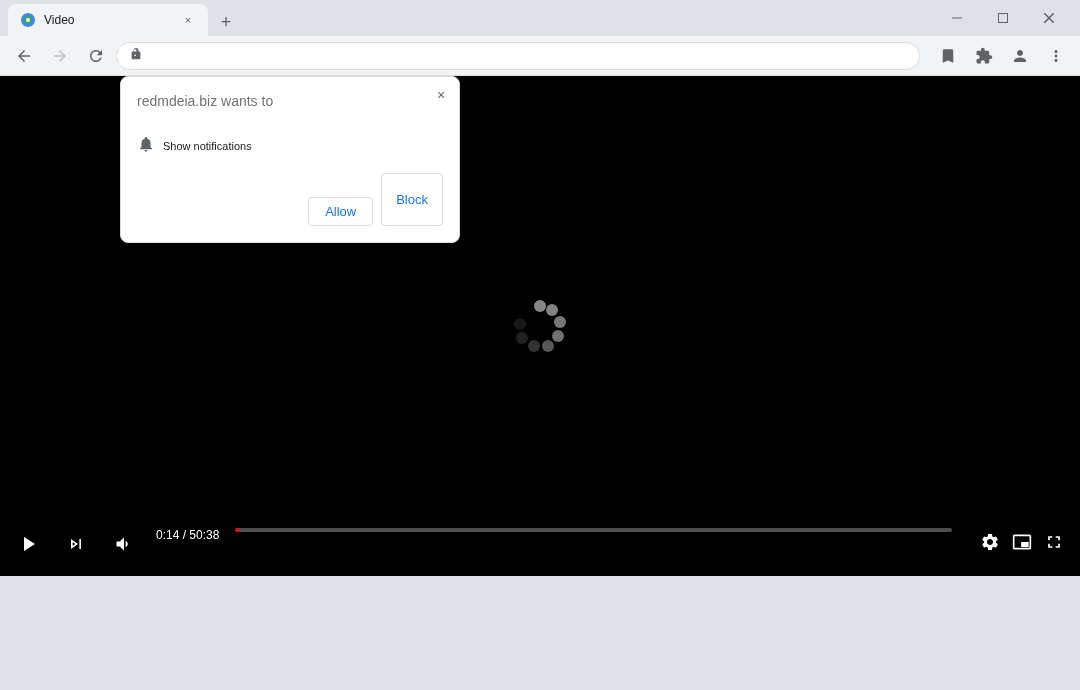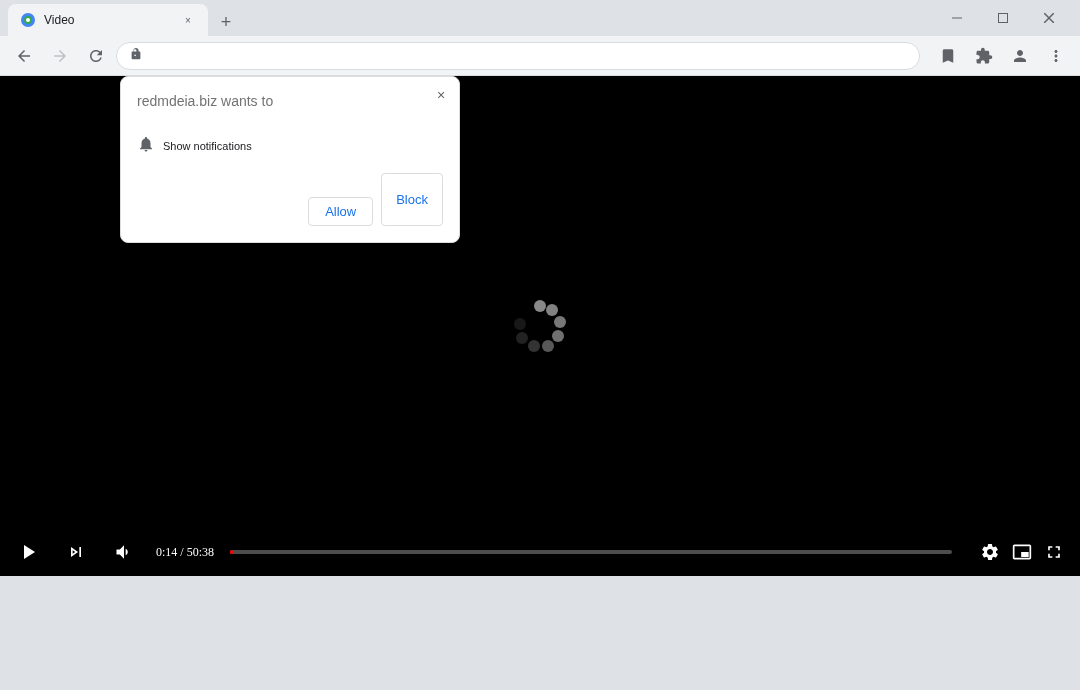--- a/index.html
+++ b/index.html
@@ -146,24 +146,23 @@
       font-family: 'Segoe UI', Arial, sans-serif;
     }
 
     
     .video-controls {
       position: absolute;
       bottom: 0; left: 0; right: 0;
       height: 48px;
       background: linear-gradient(transparent, rgba(0,0,0,0.7));
       display: flex;
-      align-items: center;
+      align-items: flex-start;
       padding: 0 12px;
       gap: 16px;
-      font-family: Liberation Serif, serif;
     }
     .ctrl-btn {
       width: 32px; height: 32px;
       display: flex; align-items: center; justify-content: center;
       cursor: pointer; color: white; font-size: 18px;
     }
     .progress-bar-area { flex: 1; position: relative; }
     .progress-track {
       height: 4px; background: rgba(255,255,255,0.3);
       border-radius: 2px; position: relative; cursor: pointer;

